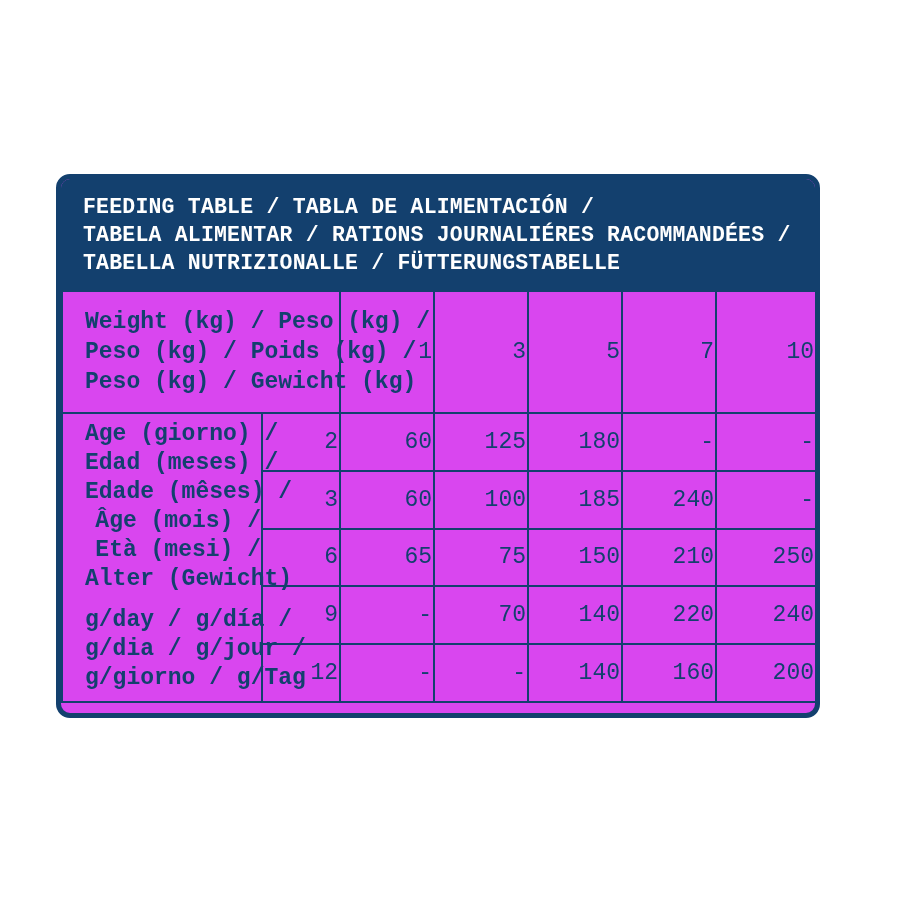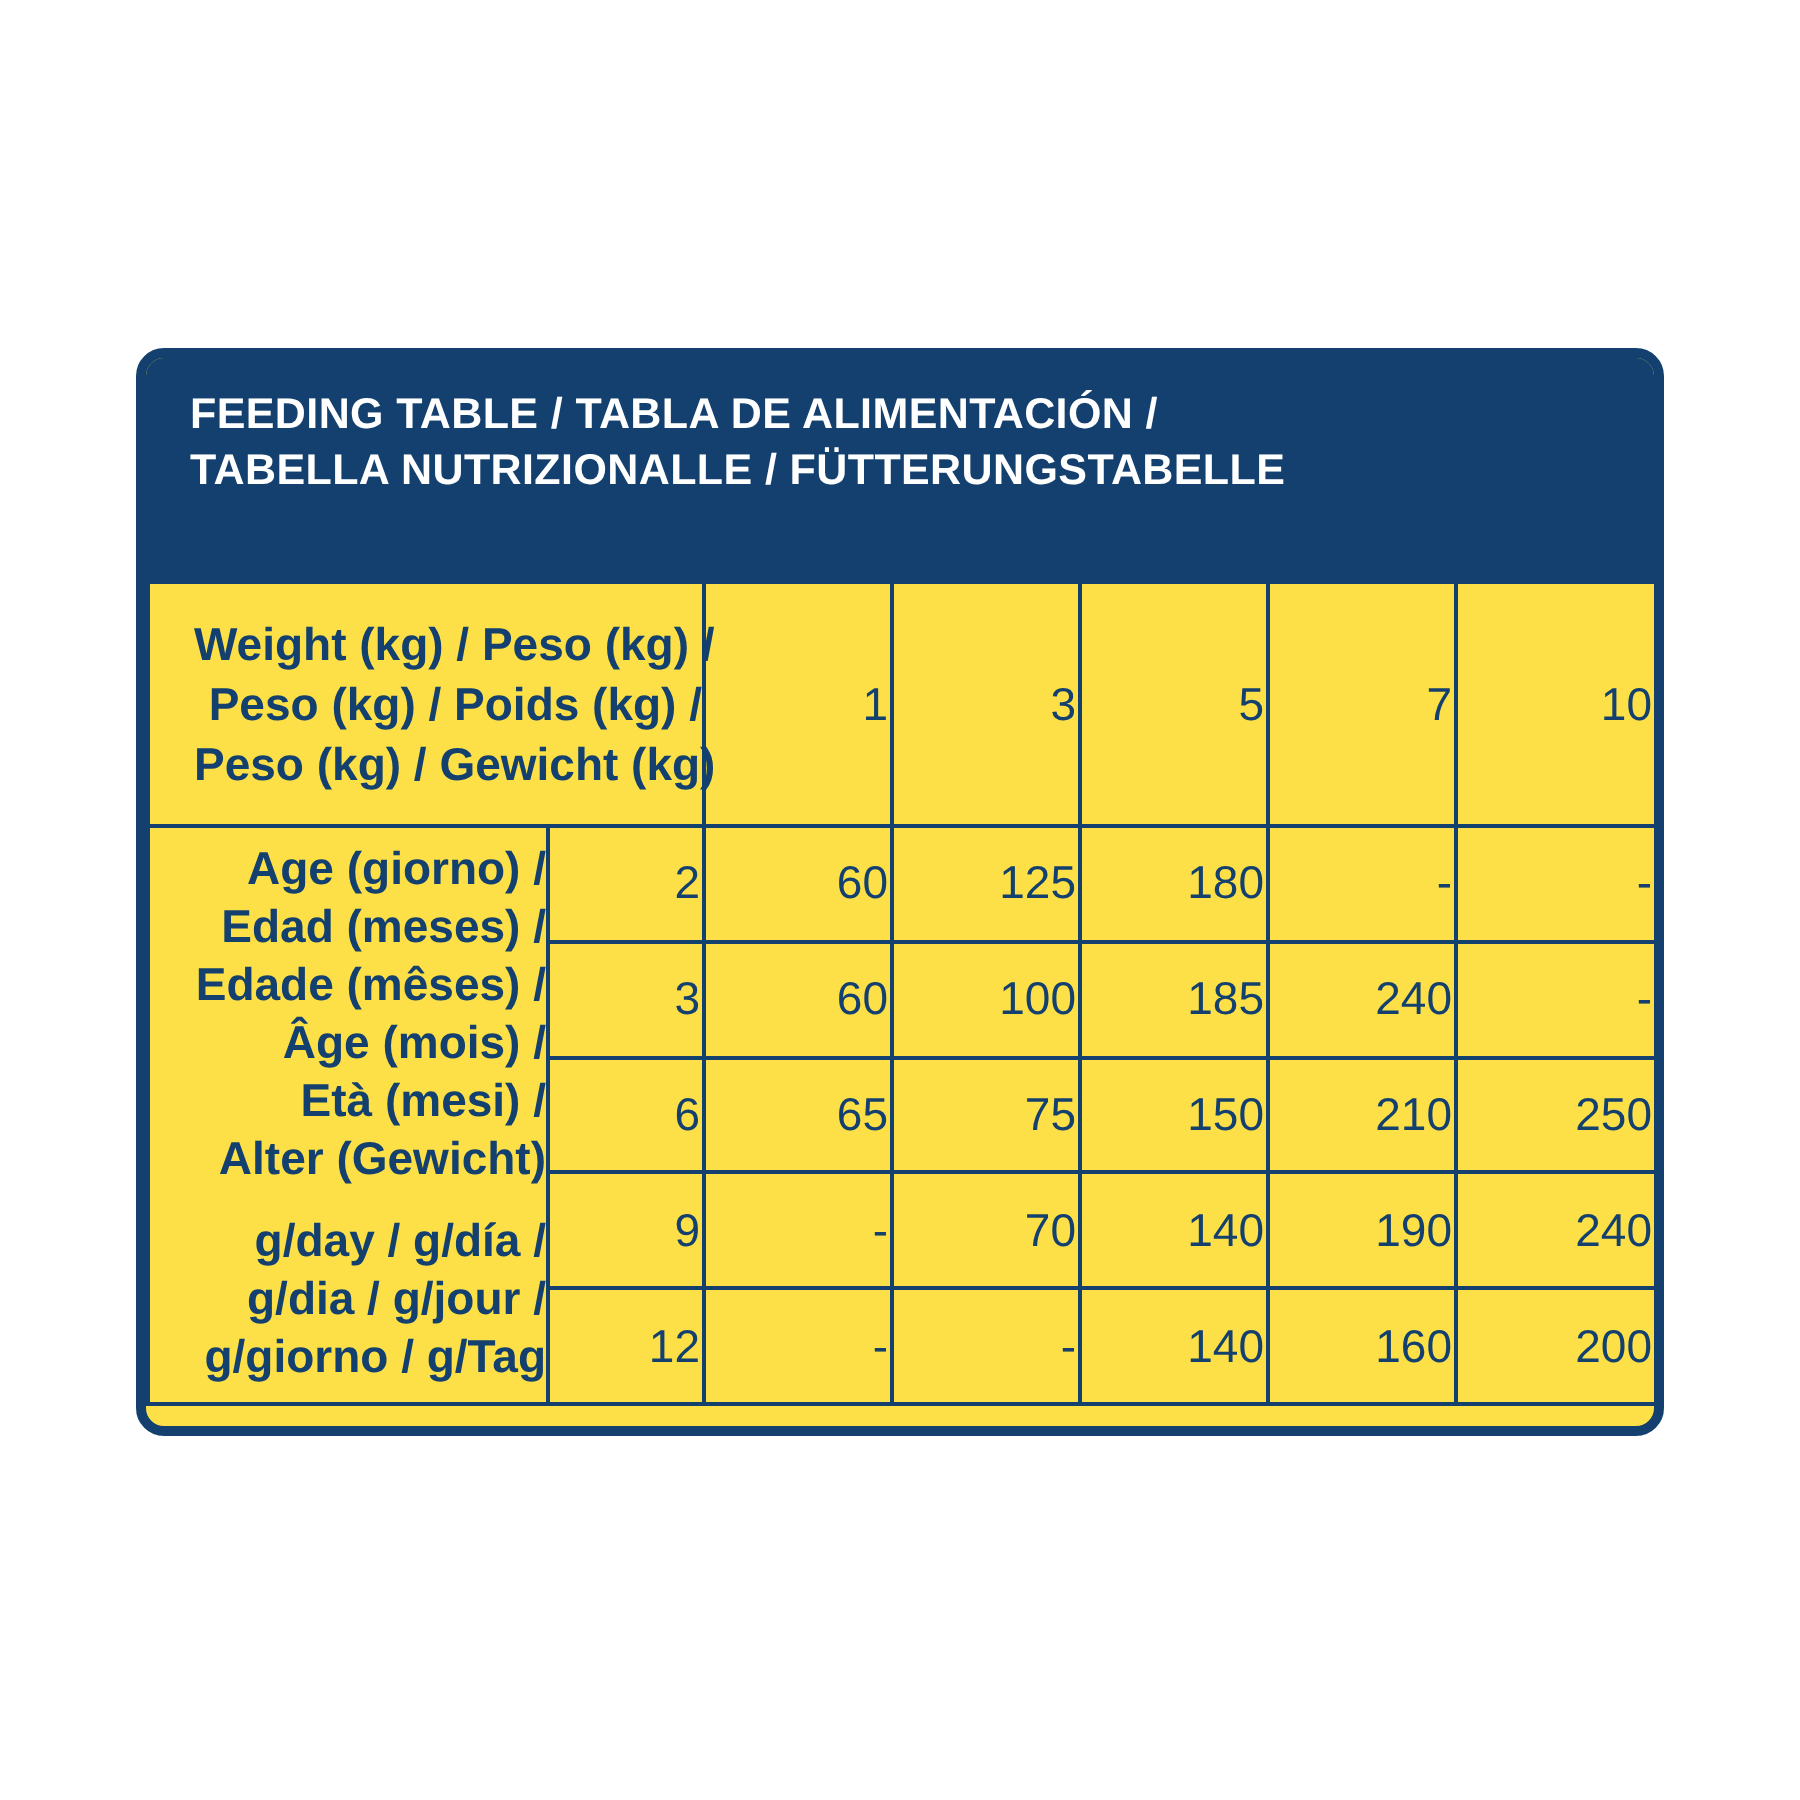--- a/index.html
+++ b/index.html
@@ -15,29 +15,30 @@
     color: #17406b;
   }
   .canvas {
     position: relative;
     width: 900px;
     height: 900px;
     background: #ffffff;
   }
   .table-card {
     position: absolute;
-    left: 68px;
+    left: 56px;
     top: 174px;
     width: 764px;
     height: 544px;
-    background: #fde047;
+    background: #d946ef;
     border: 5px solid #13406e;
     border-radius: 14px;
     box-sizing: border-box;
     overflow: hidden;
+    font-family: Liberation Mono, monospace;
   }
   .title-band {
     background: #13406e;
     color: #ffffff;
     padding: 14px 20px 16px 22px;
     box-sizing: border-box;
     height: 111px;
   }
   .title-line {
     font-size: 21.5px;
@@ -90,20 +91,21 @@
 </style>
 </head>
 <body>
 
 <div class="canvas">
 
   <div class="table-card">
 
     <div class="title-band">
       <div class="title-line">FEEDING TABLE / TABLA DE ALIMENTACIÓN /</div>
+      <div class="title-line">TABELA ALIMENTAR / RATIONS JOURNALIÉRES RACOMMANDÉES /</div>
       <div class="title-line">TABELLA NUTRIZIONALLE / FÜTTERUNGSTABELLE</div>
     </div>
 
     <table class="feeding">
       <colgroup>
         <col style="width:200px">
         <col style="width:78px">
         <col style="width:94px">
         <col style="width:94px">
         <col style="width:94px">
@@ -160,21 +162,21 @@
           <td>150</td>
           <td>210</td>
           <td class="no-right">250</td>
         </tr>
 
         <tr class="datarow">
           <td class="agecol">9</td>
           <td>-</td>
           <td>70</td>
           <td>140</td>
-          <td>190</td>
+          <td>220</td>
           <td class="no-right">240</td>
         </tr>
 
         <tr class="datarow">
           <td class="agecol">12</td>
           <td>-</td>
           <td>-</td>
           <td>140</td>
           <td>160</td>
           <td class="no-right">200</td>

